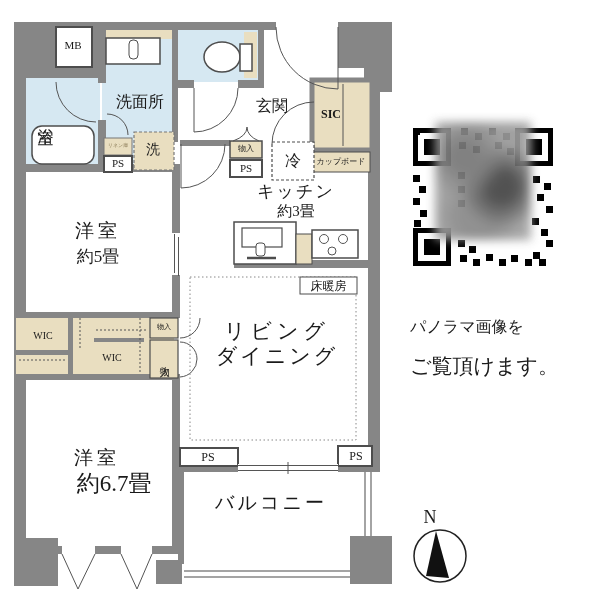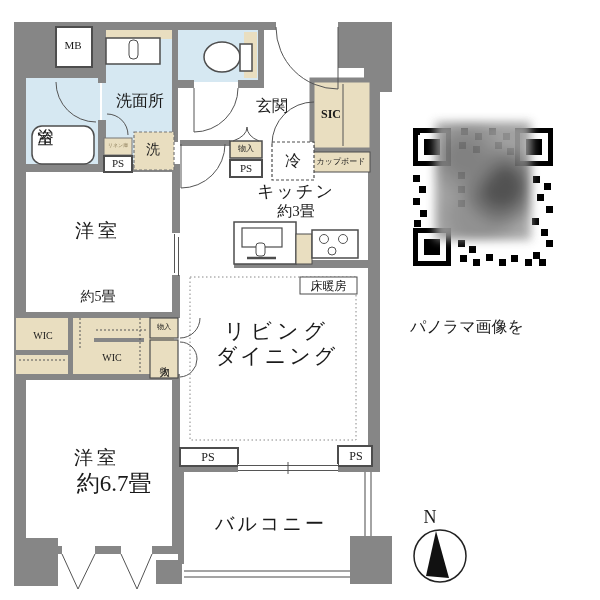--- a/index.html
+++ b/index.html
@@ -145,52 +145,53 @@
     <path d="M180,338 A20,20 0 0 0 200,318" class="thin"></path>
     <path d="M180,342 A17,17 0 0 1 197,359" class="thin"></path>
     <path d="M180,377 A18,18 0 0 0 197,359" class="thin"></path>
 
     <circle cx="440" cy="556" r="26" fill="#fff" stroke="#222" stroke-width="1.5"></circle>
     <polygon points="436,531 449,578 426,576" fill="#111"></polygon>
   </svg>
 
   <div class="lbl" style="left:73px;top:46px;font-size:11px;">MB</div>
   <div class="lbl vert" style="left:45px;top:116px;font-size:16px;">浴室</div>
-  <div class="lbl" style="left:140px;top:102px;font-size:16px;font-family:Liberation Mono, monospace;">洗面所</div>
+  <div class="lbl" style="left:140px;top:102px;font-size:16px;">洗面所</div>
   <div class="lbl" style="left:118px;top:146px;font-size:5px;color:#8a7b56;">リネン庫</div>
   <div class="lbl" style="left:153px;top:150px;font-size:14px;">洗</div>
   <div class="lbl" style="left:118px;top:164px;font-size:11px;">PS</div>
   <div class="lbl" style="left:272px;top:106px;font-size:16px;">玄関</div>
   <div class="lbl" style="left:331px;top:114px;font-size:12px;font-weight:bold;">SIC</div>
   <div class="lbl" style="left:246px;top:149px;font-size:8px;">物入</div>
   <div class="lbl" style="left:246px;top:169px;font-size:11px;">PS</div>
   <div class="lbl" style="left:293px;top:161px;font-size:16px;">冷</div>
   <div class="lbl" style="left:341px;top:162px;font-size:8px;">カップボード</div>
   <div class="lbl" style="left:296px;top:192px;font-size:17px;letter-spacing:2px;">キッチン</div>
   <div class="lbl" style="left:296px;top:212px;font-size:15px;">約3畳</div>
   <div class="lbl" style="left:328.5px;top:285.5px;font-size:12px;">床暖房</div>
   <div class="lbl" style="left:277px;top:331px;font-size:21px;letter-spacing:5px;">リビング</div>
   <div class="lbl" style="left:277px;top:356px;font-size:21px;letter-spacing:3px;">ダイニング</div>
   <div class="lbl" style="left:98px;top:231px;font-size:19px;letter-spacing:4px;">洋室</div>
-  <div class="lbl" style="left:98px;top:257px;font-size:14px;margin-top:40px;">約5畳</div>
+  <div class="lbl" style="left:98px;top:257px;font-size:17px;">約5畳</div>
   <div class="lbl" style="left:43px;top:336px;font-size:10px;">WIC</div>
   <div class="lbl" style="left:112px;top:358px;font-size:10px;">WIC</div>
   <div class="lbl" style="left:164px;top:328px;font-size:7px;">物入</div>
   <div class="lbl vert" style="left:164px;top:359px;font-size:10px;">物入</div>
   <div class="lbl" style="left:97px;top:458px;font-size:19px;letter-spacing:4px;">洋室</div>
   <div class="lbl" style="left:114px;top:484px;font-size:23px;">約6.7畳</div>
   <div class="lbl" style="left:208px;top:457px;font-size:12px;">PS</div>
   <div class="lbl" style="left:356px;top:456px;font-size:12px;">PS</div>
-  <div class="lbl" style="left:271px;top:524px;font-size:19px;letter-spacing:3px;">バルコニー</div>
+  <div class="lbl" style="left:271px;top:503px;font-size:19px;letter-spacing:3px;">バルコニー</div>
 
   <div class="qr">
     <div class="f" style="left:0;top:0;"></div>
     <div class="f" style="left:102px;top:0;"></div>
     <div class="f" style="left:0;top:100px;"></div>
     <div class="cells"></div>
     <div class="qrblur"></div>
   </div>
 
   <div style="position:absolute;left:410px;top:317px;font-size:16px;">パノラマ画像を</div>
+  <div style="position:absolute;left:410px;top:352px;font-size:21px;">ご覧頂けます。</div>
 
   <div class="lbl" style="left:430px;top:517px;font-size:18px;">N</div>
 
 </div>
 
 </body></html>

